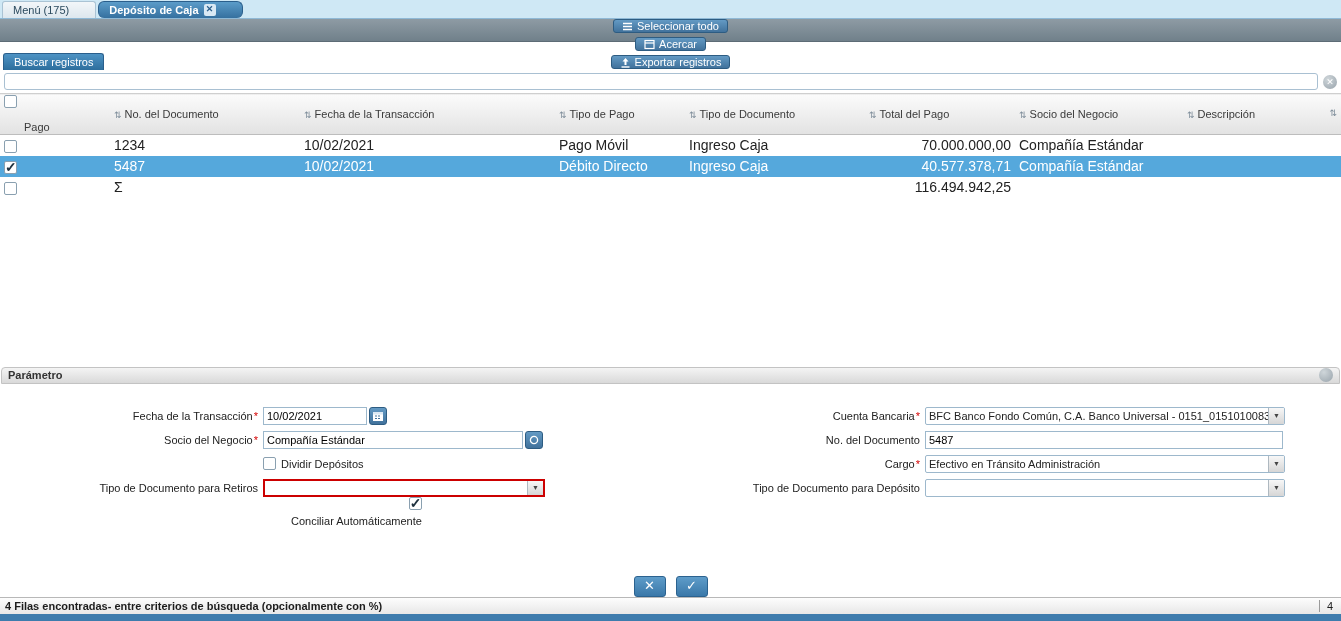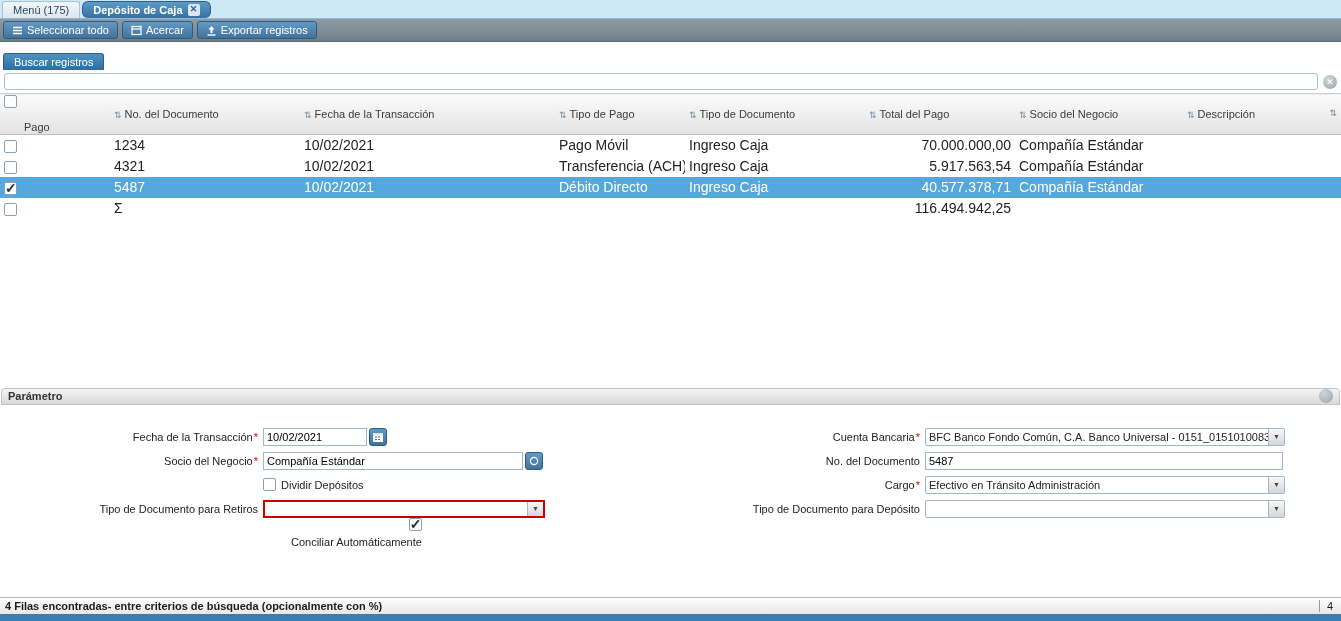--- a/index.html
+++ b/index.html
@@ -13,39 +13,39 @@
     position:relative;
   }
   
   .tabstrip {
     height:19px; background:#cfe8f5;
     border-bottom:1px solid #8fb9d6;
     display:flex; align-items:flex-end; padding-left:2px;
   }
   .wtab {
     display:inline-flex; align-items:center; gap:5px;
-    padding:2px 10px 2px 10px; margin-right:2px;
+    padding:2px 26px 2px 10px; margin-right:2px;
     background:linear-gradient(#f2f6f9,#dde7ee);
     border:1px solid #aac3d4; border-bottom:none;
     border-radius:3px 3px 0 0; color:#2b4a5e; cursor:default;
   }
   .wtab.active {
     background:linear-gradient(#5b9cc9,#35709f);
     border-color:#2a5f8c; color:#fff; font-weight:bold;border-radius:6px;
   }
   .wtab .close {
     width:12px; height:12px; line-height:11px; text-align:center;
     background:#d9e9f4; color:#2a5f8c; font-size:9px; font-weight:bold;
     border-radius:2px;
   }
   
   .toolbar {
     height:23px; background:linear-gradient(#8e9ba4,#70808a);
     border-bottom:1px solid #5d6c76;
-    display:flex; align-items:center; gap:4px; padding:0 3px;
+    display:flex; align-items:center; gap:4px; padding:0 3px;flex-direction:column;
   }
   .tbtn {
     display:inline-flex; align-items:center; gap:4px;
     height:18px; padding:0 8px;
     background:linear-gradient(#639ac4,#41729c);
     border:1px solid #2d5c82; border-radius:3px;
     color:#fff; font-size:11px; font-family:inherit; cursor:pointer;
   }
   .tbtn svg { display:block; }
   
@@ -241,30 +241,20 @@
     <tr data-selected="false">
       <td><span class="cb" data-checked="false"></span></td>
       <td>1234</td>
       <td>10/02/2021</td>
       <td>Pago Móvil</td>
       <td>Ingreso Caja</td>
       <td class="num">70.000.000,00</td>
       <td>Compañía Estándar</td>
       <td></td>
     </tr>
-    <tr data-selected="false">
-      <td><span class="cb" data-checked="false"></span></td>
-      <td>4321</td>
-      <td>10/02/2021</td>
-      <td>Transferencia (ACH)</td>
-      <td>Ingreso Caja</td>
-      <td class="num">5.917.563,54</td>
-      <td>Compañía Estándar</td>
-      <td></td>
-    </tr>
     <tr data-selected="true">
       <td><span class="cb" data-checked="true"></span></td>
       <td>5487</td>
       <td>10/02/2021</td>
       <td>Débito Directo</td>
       <td>Ingreso Caja</td>
       <td class="num">40.577.378,71</td>
       <td>Compañía Estándar</td>
       <td></td>
     </tr>

